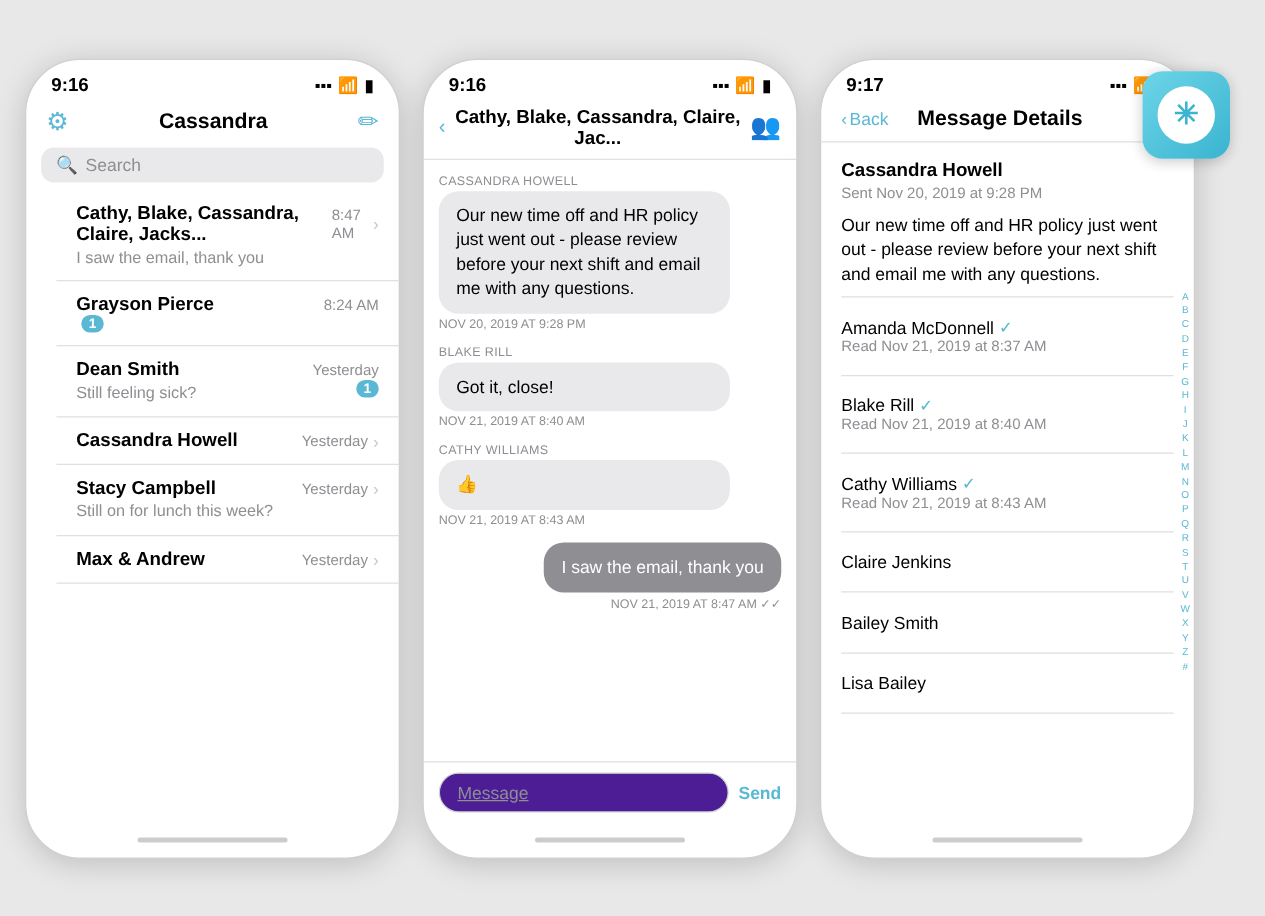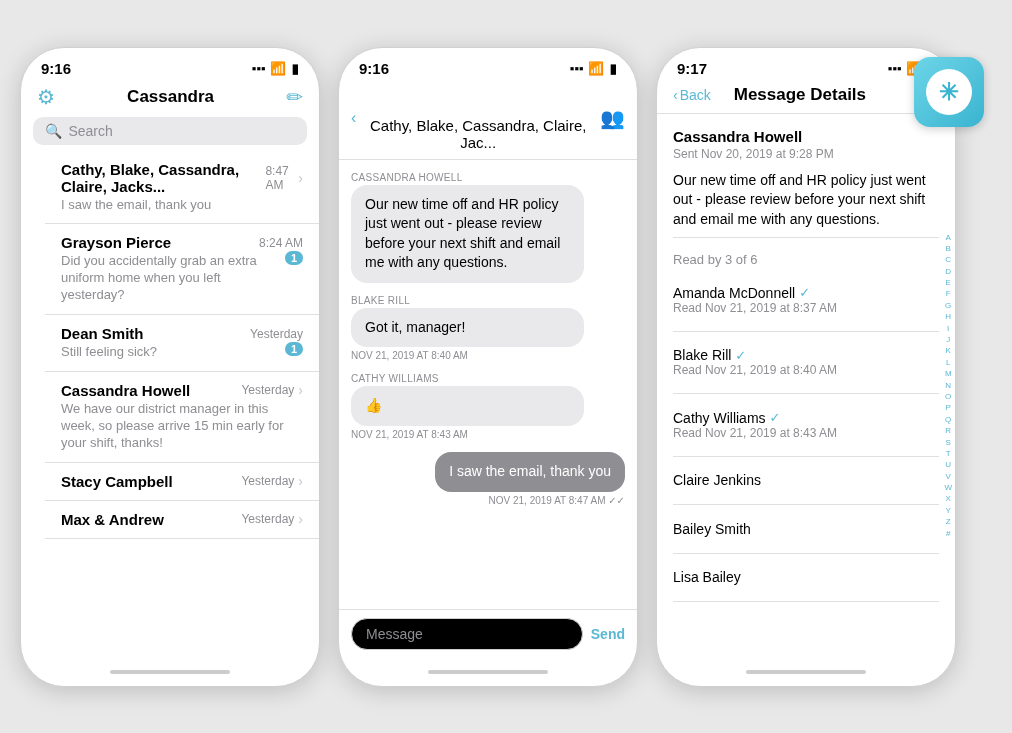--- a/index.html
+++ b/index.html
@@ -111,23 +111,22 @@
       align-items: center;
       padding: 4px 12px 8px 12px;
       flex-shrink: 0;
       border-bottom: 0.5px solid #e0e0e0;
     }
     .nav-back { color: #5ab8d4; font-size: 16px; display: flex; align-items: center; gap: 2px; }
     .nav-chat-title {
       flex: 1;
       text-align: center;
       font-size: 15px;
-      font-weight: 400;
+      font-weight: 700;
       color: #000;
-      margin-top: 32px;
     }
     .nav-avatar { color: #5ab8d4; font-size: 20px; }
     .chat-area { flex: 1; overflow-y: auto; padding: 12px; display: flex; flex-direction: column; gap: 12px; }
     .chat-sender-label {
       font-size: 10px;
       color: #8e8e93;
       text-align: left;
       margin-bottom: 2px;
       text-transform: uppercase;
       letter-spacing: 0.3px;
@@ -162,26 +161,27 @@
     .chat-input-bar {
       display: flex;
       align-items: center;
       padding: 8px 12px;
       border-top: 0.5px solid #e0e0e0;
       gap: 8px;
       flex-shrink: 0;
     }
     .chat-input {
       flex: 1;
-      background: #000000;
+      background: #4c1d95;
       border-radius: 18px;
       padding: 7px 14px;
       font-size: 14px;
       color: #8e8e93;
       border: 0.5px solid #d0d0d0;
+      text-decoration: underline;
     }
     .chat-send { color: #5ab8d4; font-size: 14px; font-weight: 600; }
 
     
     .nav-bar-3 {
       display: flex;
       align-items: center;
       justify-content: space-between;
       padding: 4px 16px 8px 16px;
       flex-shrink: 0;
@@ -277,21 +277,20 @@
   </div>
         <div class="message-item">
     <div class="message-item-header">
       <span class="message-sender">Grayson Pierce</span>
       <span class="message-time">
         8:24 AM
         
       </span>
     </div>
     <div style="display:flex;align-items:flex-start;justify-content:space-between;">
-      <span class="message-preview" style="flex:1;">Did you accidentally grab an extra uniform home when you left yesterday?</span>
       <span class="badge">1</span>
     </div>
   </div>
         <div class="message-item">
     <div class="message-item-header">
       <span class="message-sender">Dean Smith</span>
       <span class="message-time">
         Yesterday
         
       </span>
@@ -302,32 +301,32 @@
     </div>
   </div>
         <div class="message-item">
     <div class="message-item-header">
       <span class="message-sender">Cassandra Howell</span>
       <span class="message-time">
         Yesterday
         <span class="chevron">›</span>
       </span>
     </div>
-    <div style="display:flex;align-items:flex-start;justify-content:space-between;">
-      <span class="message-preview" style="flex:1;">We have our district manager in this week, so please arrive 15 min early for your shift, thanks!</span>
-
-    </div>
   </div>
         <div class="message-item">
     <div class="message-item-header">
       <span class="message-sender">Stacy Campbell</span>
       <span class="message-time">
         Yesterday
         <span class="chevron">›</span>
       </span>
+    </div>
+    <div style="display:flex;align-items:flex-start;justify-content:space-between;">
+      <span class="message-preview" style="flex:1;">Still on for lunch this week?</span>
+
     </div>
   </div>
         <div class="message-item">
     <div class="message-item-header">
       <span class="message-sender">Max &amp; Andrew</span>
       <span class="message-time">
         Yesterday
         <span class="chevron">›</span>
       </span>
     </div>
@@ -351,24 +350,25 @@
       <span class="nav-back">
         <span>‹</span>
       </span>
       <span class="nav-chat-title">Cathy, Blake, Cassandra, Claire, Jac...</span>
       <span class="nav-avatar">👥</span>
     </div>
     <div class="chat-area" id="chat-area">
         <div class="chat-group">
       <div class="chat-sender-label">CASSANDRA HOWELL</div>
       <div class="chat-bubble-left">Our new time off and HR policy just went out - please review before your next shift and email me with any questions.</div>
+      <div class="chat-timestamp">NOV 20, 2019 AT 9:28 PM</div>
     </div>
         <div class="chat-group">
       <div class="chat-sender-label">BLAKE RILL</div>
-      <div class="chat-bubble-left">Got it, manager!</div>
+      <div class="chat-bubble-left">Got it, close!</div>
       <div class="chat-timestamp">NOV 21, 2019 AT 8:40 AM</div>
     </div>
         <div class="chat-group">
       <div class="chat-sender-label">CATHY WILLIAMS</div>
       <div class="chat-bubble-left">👍</div>
       <div class="chat-timestamp">NOV 21, 2019 AT 8:43 AM</div>
     </div>
         <div class="chat-group">
       <div class="chat-bubble-right">I saw the email, thank you</div>
       <div class="chat-timestamp chat-timestamp-right">NOV 21, 2019 AT 8:47 AM ✓✓</div>
@@ -398,21 +398,20 @@
         <span>Back</span>
       </span>
       <span class="nav-title-3">Message Details</span>
       <span style="width:50px;"></span>
     </div>
     <div class="details-area" id="details-area">
       <div class="details-sender">Cassandra Howell</div>
       <div class="details-date">Sent Nov 20, 2019 at 9:28 PM</div>
       <div class="details-message">Our new time off and HR policy just went out - please review before your next shift and email me with any questions.</div>
       <div class="divider"></div>
-      <div class="read-by">Read by 3 of 6</div>
       <div id="recipients-list">
           <div class="recipient-item">
     <div>
       <div style="display:flex;align-items:center;gap:4px;">
         <span class="recipient-name">Amanda McDonnell</span>
         <span class="checkmark">✓</span>
       </div>
       <div class="recipient-read-date">Read Nov 21, 2019 at 8:37 AM</div>
     </div>
   </div>

